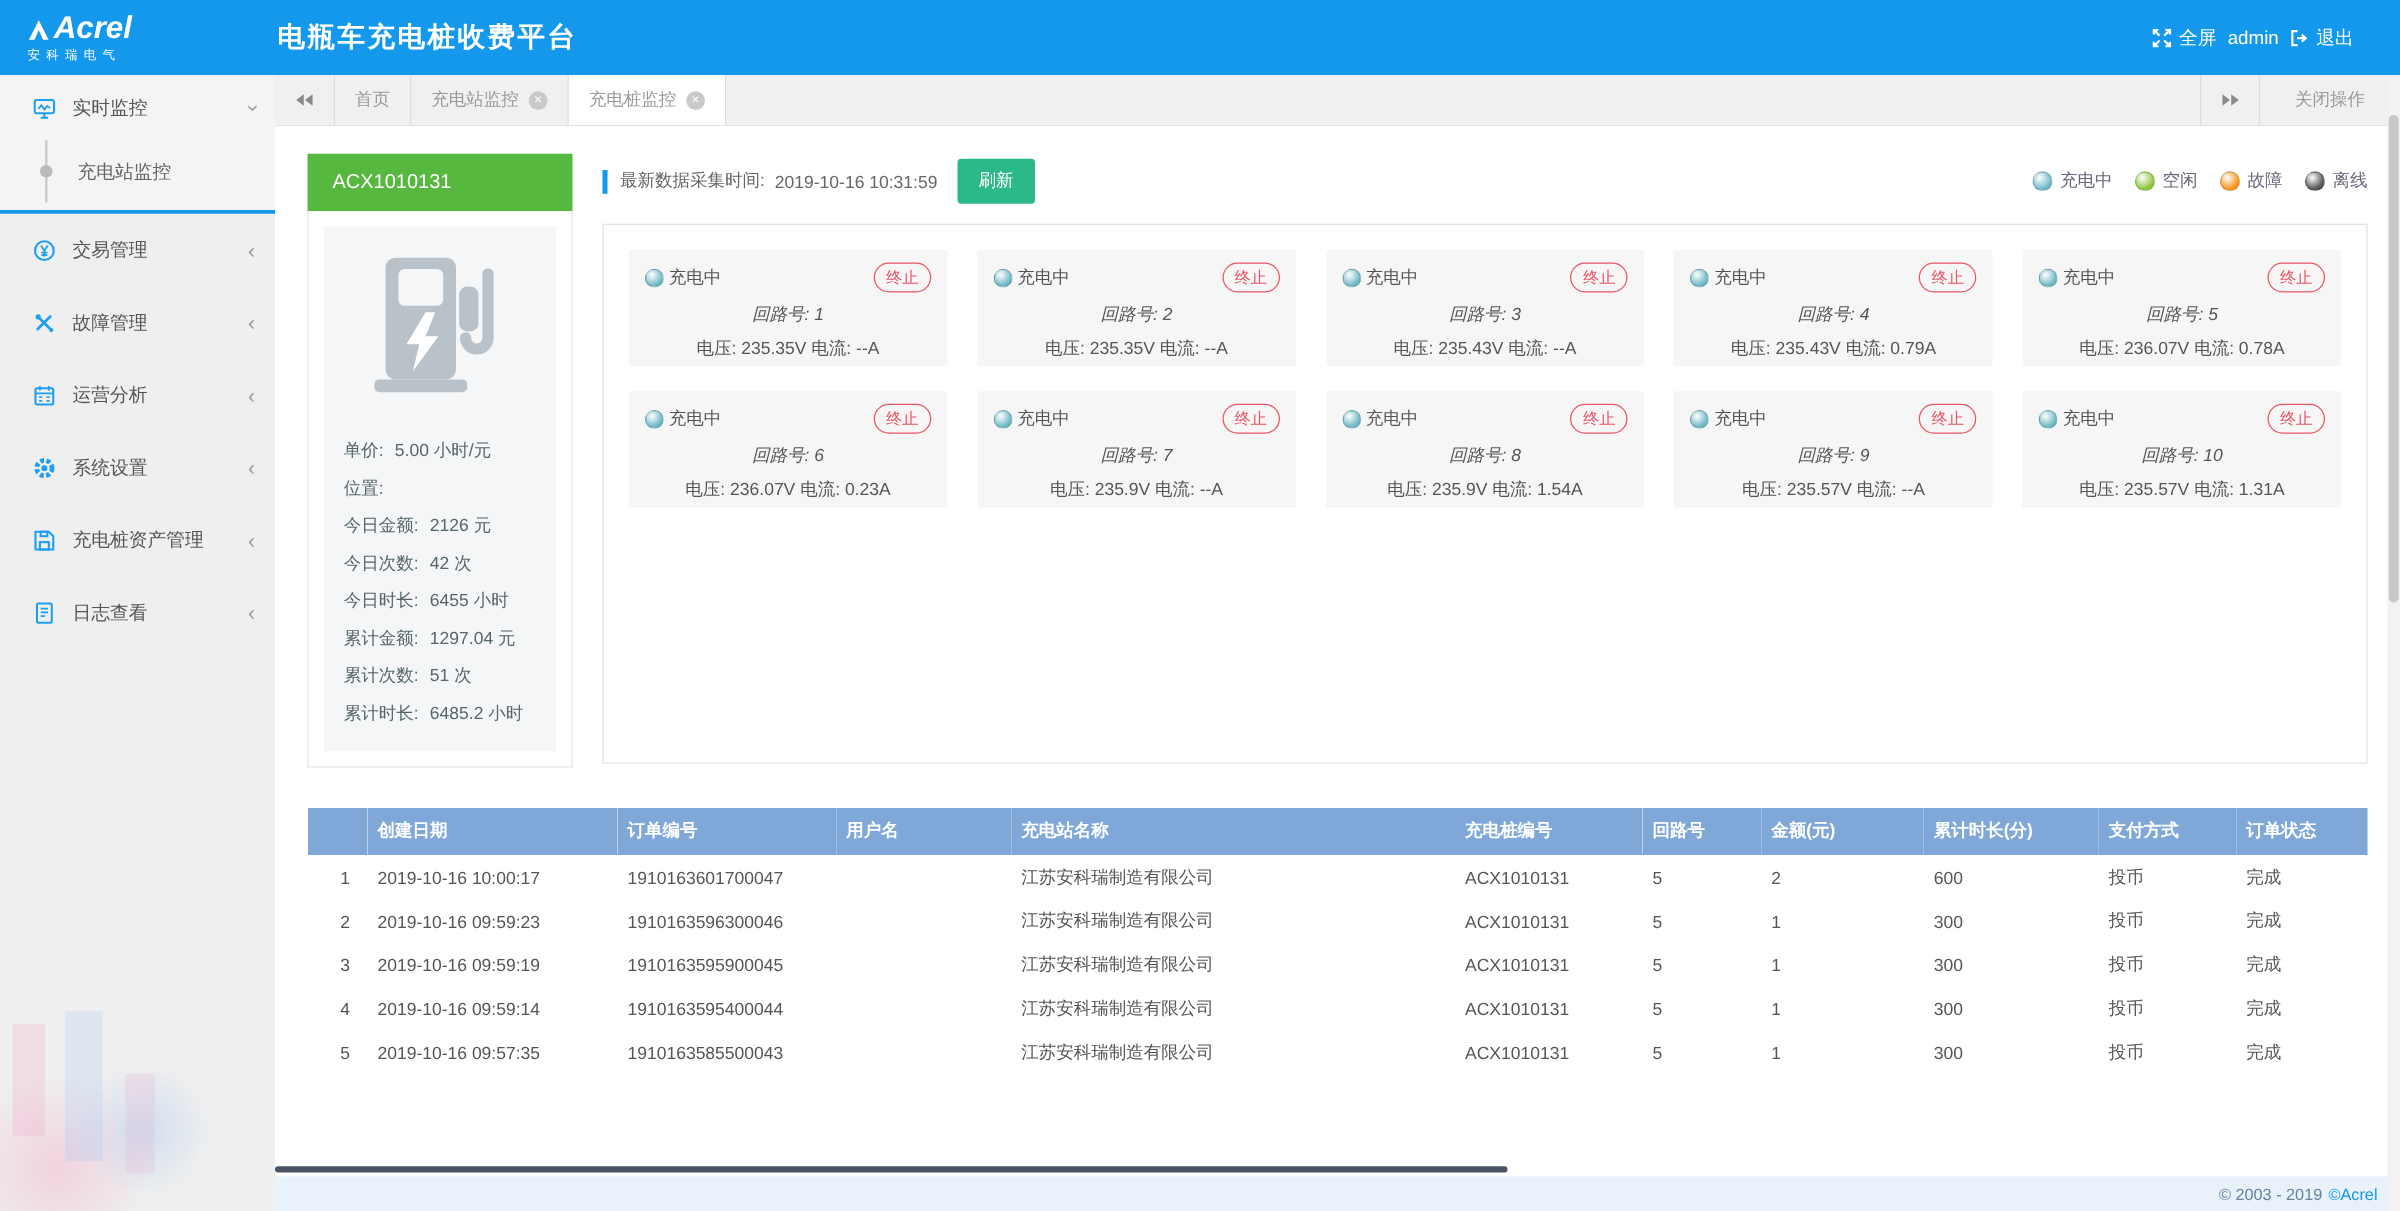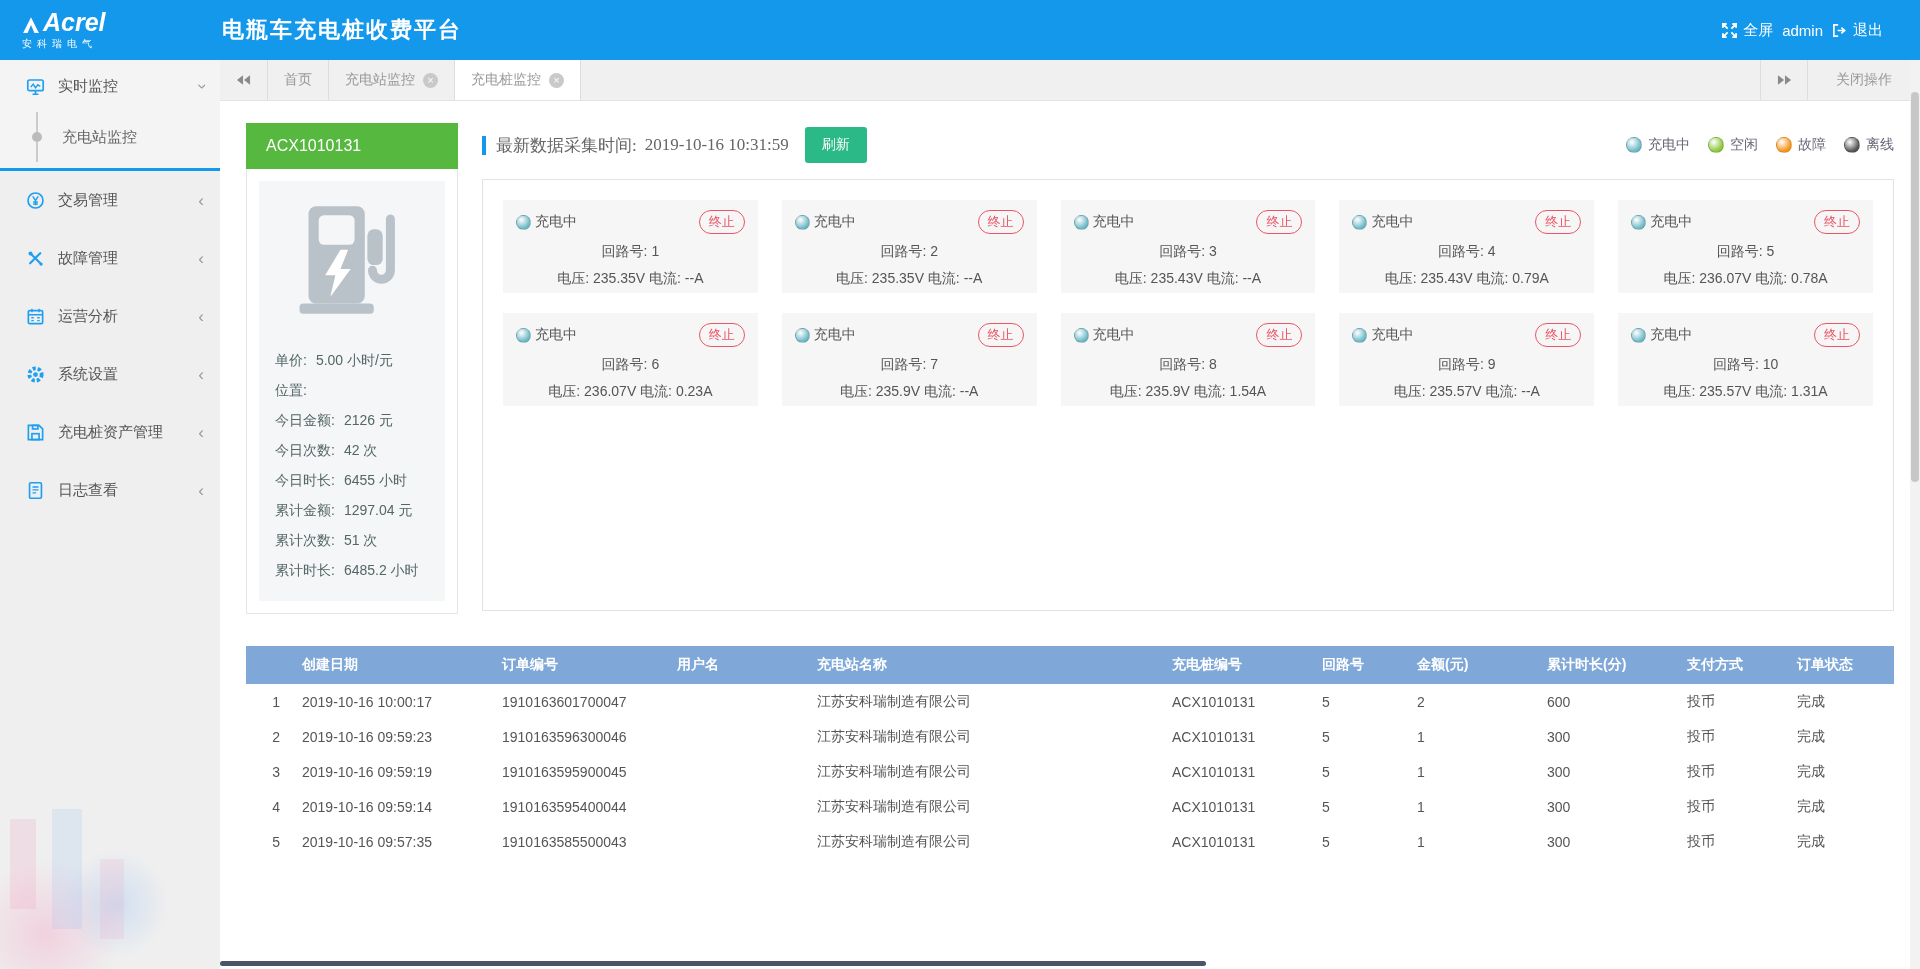--- a/index.html
+++ b/index.html
@@ -55,35 +55,35 @@
   .pile-card { width:212px; flex-shrink:0; }
   .pile-card-header { height:46px; background:#57b83f; color:#fff; font-size:16px; display:flex; align-items:center; padding-left:20px; }
   .pile-card-body { border:1px solid #e6e6e6; border-top:none; background:#fff; padding:12px;text-align:center; }
   .pile-inner { background:#f5f6f7; padding-bottom:10px; }
   .pile-icon-box { height:158px; display:flex; align-items:center; justify-content:center; }
   .pile-stats { padding:6px 14px 6px 16px; }
   .stat-row { font-size:14px; color:#566; line-height:30px; display:flex; gap:9px; white-space:nowrap; }
   .right-panel { flex:1; min-width:0; }
   .collect-row { display:flex; align-items:center; height:44px; }
   .blue-bar { width:4px; height:19px; background:#1398eb; margin-right:10px; flex-shrink:0; }
-  .collect-label, .collect-time { font-size:17px; color:#666;font-family:Liberation Serif, serif; }
+  .collect-label, .collect-time { font-size:14px; color:#666; }
   .collect-time { margin-left:8px; }
   .refresh-btn { margin-left:16px; background:#2bb987; color:#fff; border:none; border-radius:3px; padding:9px 17px; font-size:14px; cursor:pointer; }
   .legend { margin-left:auto; display:flex; gap:18px; align-items:center; }
   .legend-item { display:flex; align-items:center; gap:6px; font-size:14px; color:#667; }
   .dot { width:16px; height:16px; border-radius:50%; border:1px solid rgba(0,0,0,.12); flex-shrink:0; }
   .dot.small { width:15px; height:15px; }
   .realtime-panel { border:1px solid #e2e2e2; margin-top:12px; height:432px; background:#fff; }
   .realtime-header { height:38px; background:#ecf2ec; border-bottom:1px solid #dddddd; display:flex; align-items:center; padding-left:16px; font-size:14px; color:#555; }
   .channel-grid { display:grid; grid-template-columns:repeat(5,1fr); gap:20px 24px; padding:20px; }
   .channel-card { background:#f6f6f6; height:93px; padding:10px 13px; }
   .channel-top { display:flex; align-items:center; }
   .channel-status { display:flex; align-items:center; gap:4px; font-size:14px; color:#555; }
   .terminate-btn { margin-left:auto; border:1px solid #e95667; color:#e95667; background:transparent; border-radius:12px; padding:2px 9px; font-size:13px; cursor:pointer; }
-  .channel-circuit { text-align:center; font-size:14px; color:#555; margin-top:9px; }
+  .channel-circuit { text-align:center; font-size:14px; color:#555; margin-top:9px;font-style:italic; }
   .channel-vc { text-align:center; font-size:14px; color:#555; margin-top:9px; }
   
   .orders-section { margin-top:32px; }
   .orders-header { height:38px; background:#cfdeee; display:flex; align-items:center; padding-left:16px; font-size:14px; color:#445; }
   .orders-table-wrap { margin-top:20px; }
   table { width:100%; border-collapse:collapse; table-layout:fixed; }
   thead th { background:#7fa8d8; color:#fff; font-size:14px; font-weight:bold; text-align:left; height:38px; padding:0 8px; overflow:hidden; white-space:nowrap; }
   tbody td { height:35px; font-size:14px; color:#555; padding:0 8px; overflow:hidden; white-space:nowrap; background:#fff; }
   td.idx { text-align:right; padding-right:14px; }
   
@@ -563,18 +563,22 @@
               </tbody>
           </table>
         </div>
       </div>
 
       <div class="h-scrollbar">
         <div class="h-thumb"></div>
       </div>
     </div>
 
+    <div class="footer">
+      <span>© 2003 - 2019</span>
+      <span class="footer-brand">©Acrel</span>
+    </div>
   </div>
 </div>
 
 <div class="v-scrollbar">
   <div class="v-thumb"></div>
 </div>
 
 </body></html>

